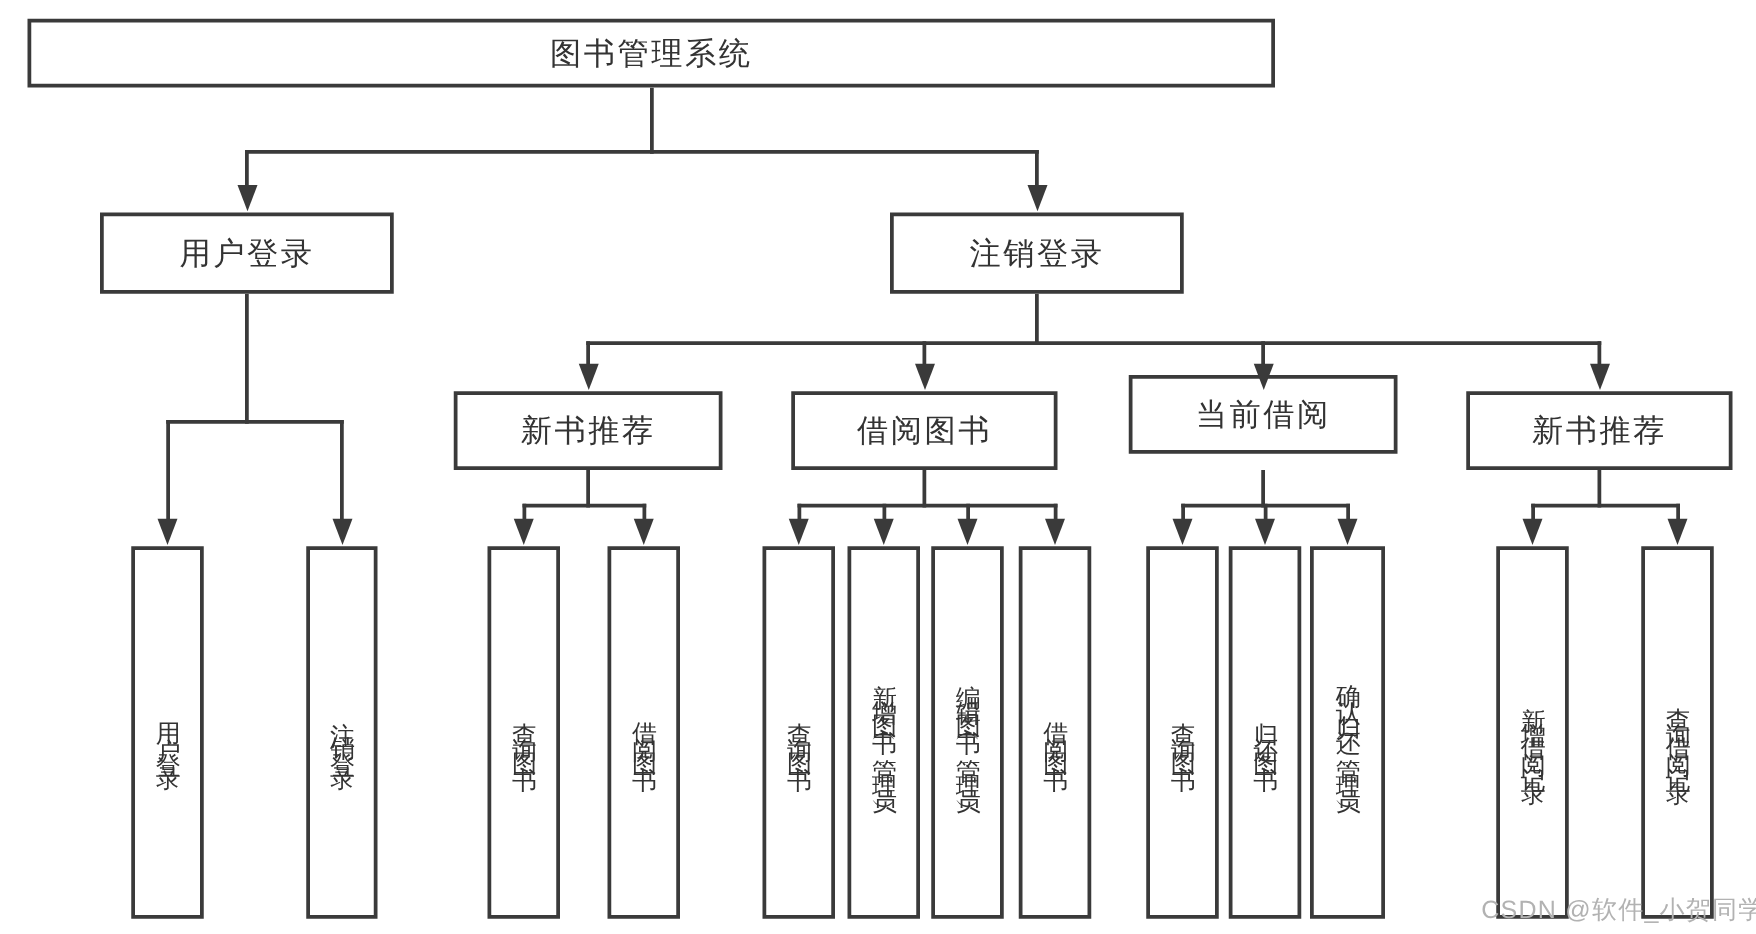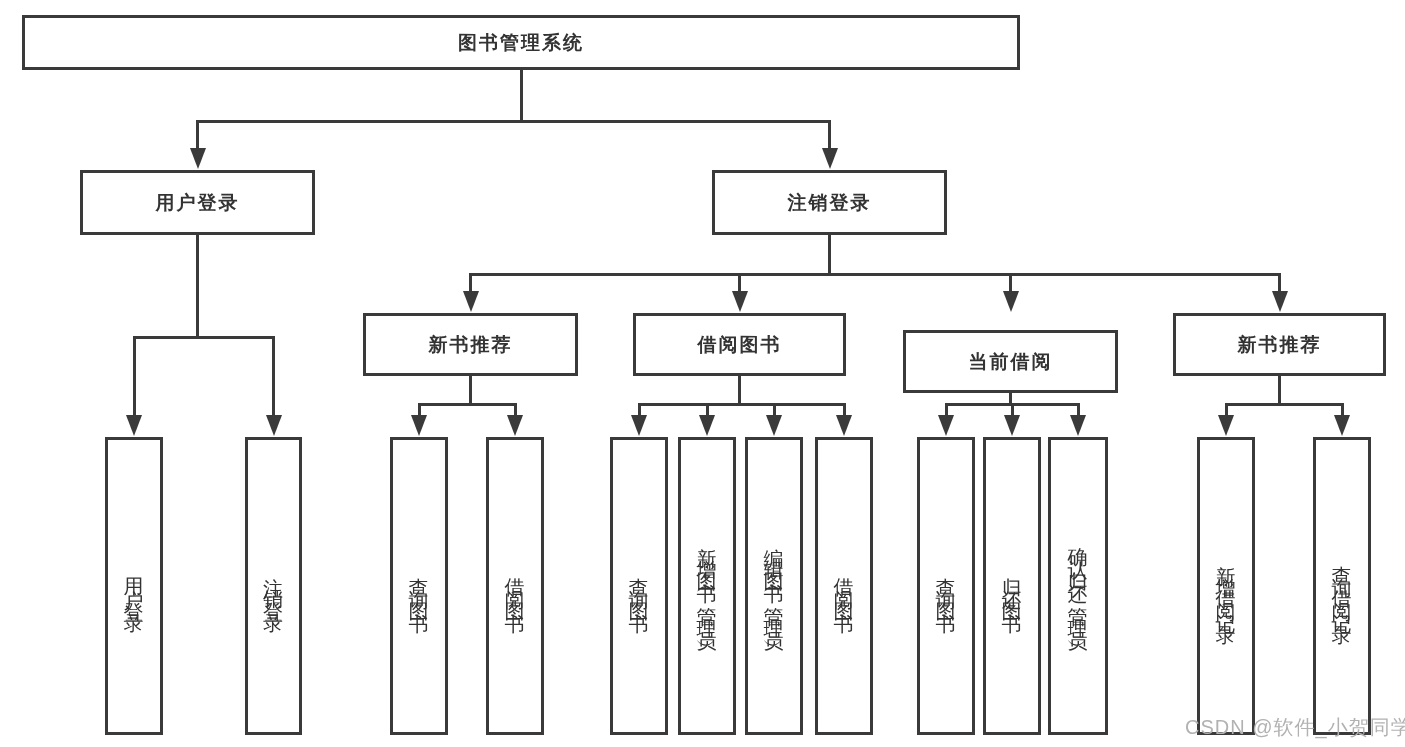--- a/index.html
+++ b/index.html
@@ -20,24 +20,23 @@
     box-sizing: border-box;
     background: #ffffff;
     border: 3px solid #3a3a3a;
     display: flex;
     align-items: center;
     justify-content: center;
     z-index: 2;
     color: #333333;
   }
   .node.horiz .label {
-    font-size: 19px;
+    font-size: 25px;
     letter-spacing: 2px;
     white-space: nowrap;
-    font-weight: bold;
   }
   .node.vert .label {
     writing-mode: vertical-rl;
     text-orientation: mixed;
     font-size: 20px;
     letter-spacing: 12px;
     line-height: 1;
     white-space: nowrap;
   }
   .line {
@@ -84,21 +83,21 @@
     </div>
     <div class="node vert" style="left: 245px; top: 437px; width: 57px; height: 298px;">
       <span class="label">注销登录</span>
     </div>
     <div class="node horiz" style="left: 363px; top: 313px; width: 215px; height: 63px;">
       <span class="label">新书推荐</span>
     </div>
     <div class="node horiz" style="left: 633px; top: 313px; width: 213px; height: 63px;">
       <span class="label">借阅图书</span>
     </div>
-    <div class="node horiz" style="left: 903px; top: 330px; width: 215px; height: 63px;">
+    <div class="node horiz" style="left: 903px; top: 300px; width: 215px; height: 63px;">
       <span class="label">当前借阅</span>
     </div>
     <div class="node horiz" style="left: 1173px; top: 313px; width: 213px; height: 63px;">
       <span class="label">新书推荐</span>
     </div>
     <div class="node vert" style="left: 390px; top: 437px; width: 58px; height: 298px;">
       <span class="label">查询图书</span>
     </div>
     <div class="node vert" style="left: 486px; top: 437px; width: 58px; height: 298px;">
       <span class="label">借阅图书</span>

